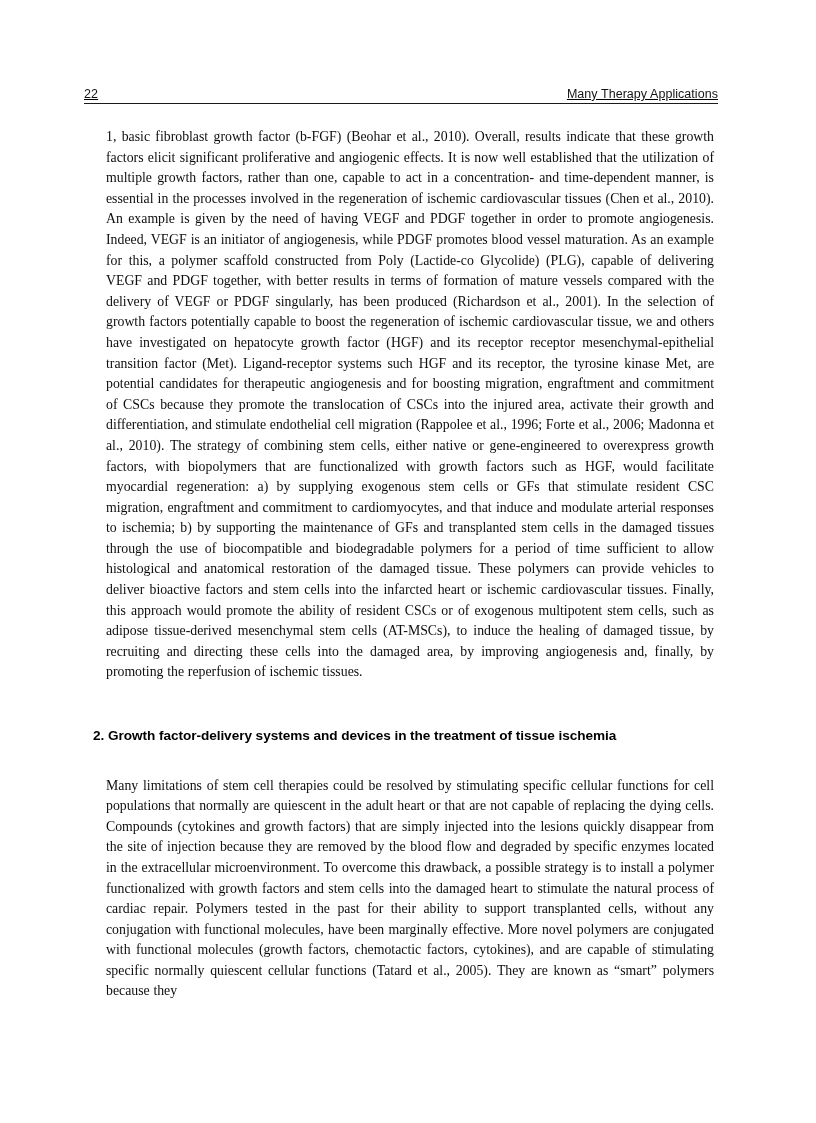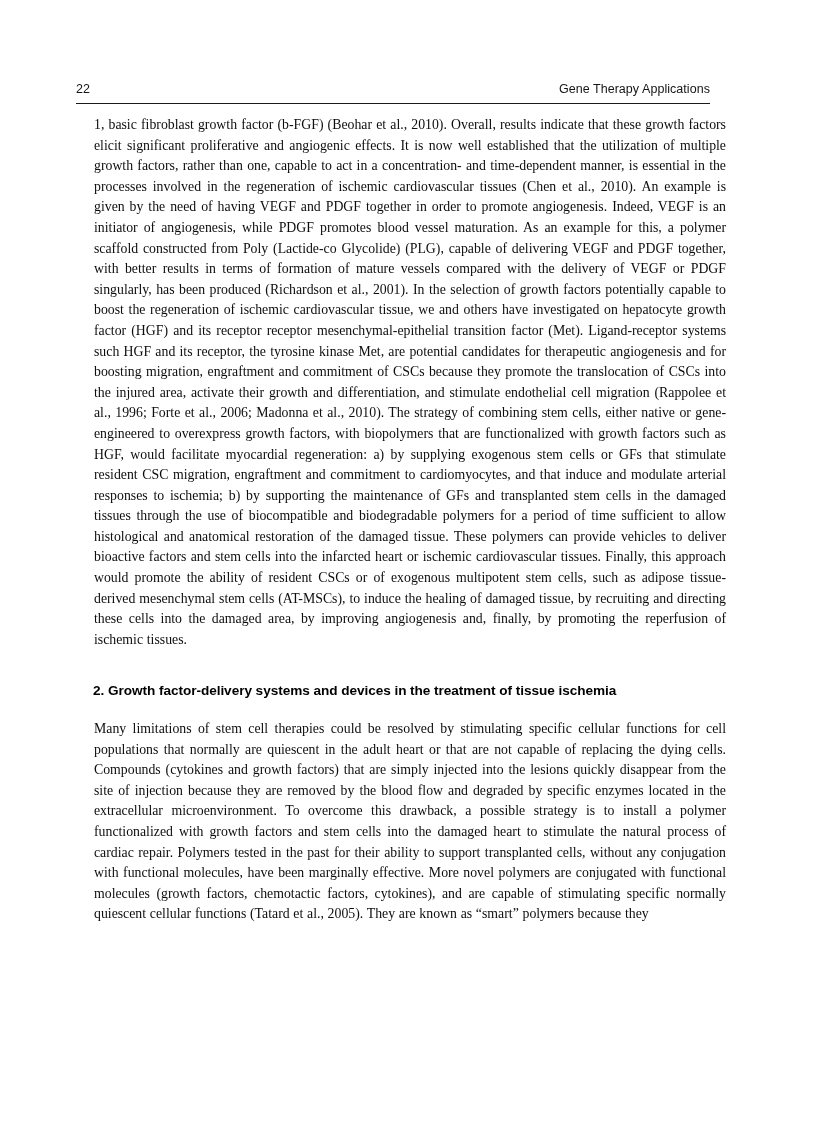--- a/index.html
+++ b/index.html
@@ -22,28 +22,30 @@
     left: 0;
     top: 0;
     width: 816px;
     height: 1123px;
     background: #ffffff;
   }
 
   
   .running-head {
     position: absolute;
-    left: 76px;
+    left: 84px;
     top: 82px;
     width: 634px;
     height: 22px;
     border-bottom: 1.4px solid #1a1a1a;
     display: flex;
+    align-items: flex-end;
     justify-content: space-between;
     box-sizing: border-box;
+    text-decoration: underline;
   }
   .running-head .folio {
     font-family: "Liberation Sans", sans-serif;
     font-size: 12.5px;
     line-height: 14px;
     color: #141414;
     padding-bottom: 2px;
     letter-spacing: 0.1px;
   }
   .running-head .booktitle {
@@ -58,21 +60,21 @@
 
   
   .column {
     position: absolute;
     left: 93px;
     top: 114px;
     width: 634px;
   }
 
   p.body-par {
-    margin: 1px;
+    margin: 13px;
     font-family: "Liberation Serif", serif;
     font-size: 13.8px;
     line-height: 20.6px;
     text-align: justify;
     text-justify: inter-word;
     color: #0d0d0d;
     hyphens: none;
     word-spacing: 0.02em;
   }
 
@@ -91,21 +93,21 @@
   .gap-after-heading  { height: 17px; }
 
 </style>
 </head>
 <body>
 
 <div class="page">
 
   <div class="running-head">
     <div class="folio">22</div>
-    <div class="booktitle">Gene Therapy Applications</div>
+    <div class="booktitle">Many Therapy Applications</div>
   </div>
 
   <div class="column">
 
     <p class="body-par">1, basic fibroblast growth factor (b-FGF) (Beohar et al., 2010). Overall, results indicate that these growth factors elicit significant proliferative and angiogenic effects. It is now well established that the utilization of multiple growth factors, rather than one, capable to act in a concentration- and time-dependent manner, is essential in the processes involved in the regeneration of ischemic cardiovascular tissues (Chen et al., 2010). An example is given by the need of having VEGF and PDGF together in order to promote angiogenesis. Indeed, VEGF is an initiator of angiogenesis, while PDGF promotes blood vessel maturation. As an example for this, a polymer scaffold constructed from Poly (Lactide-co Glycolide) (PLG), capable of delivering VEGF and PDGF together, with better results in terms of formation of mature vessels compared with the delivery of VEGF or PDGF singularly, has been produced (Richardson et al., 2001). In the selection of growth factors potentially capable to boost the regeneration of ischemic cardiovascular tissue, we and others have investigated on hepatocyte growth factor (HGF) and its receptor receptor mesenchymal-epithelial transition factor (Met). Ligand-receptor systems such HGF and its receptor, the tyrosine kinase Met, are potential candidates for therapeutic angiogenesis and for boosting migration, engraftment and commitment of CSCs because they promote the translocation of CSCs into the injured area, activate their growth and differentiation, and stimulate endothelial cell migration (Rappolee et al., 1996; Forte et al., 2006; Madonna et al., 2010). The strategy of combining stem cells, either native or gene-engineered to overexpress growth factors, with biopolymers that are functionalized with growth factors such as HGF, would facilitate myocardial regeneration: a) by supplying exogenous stem cells or GFs that stimulate resident CSC migration, engraftment and commitment to cardiomyocytes, and that induce and modulate arterial responses to ischemia; b) by supporting the maintenance of GFs and transplanted stem cells in the damaged tissues through the use of biocompatible and biodegradable polymers for a period of time sufficient to allow histological and anatomical restoration of the damaged tissue. These polymers can provide vehicles to deliver bioactive factors and stem cells into the infarcted heart or ischemic cardiovascular tissues. Finally, this approach would promote the ability of resident CSCs or of exogenous multipotent stem cells, such as adipose tissue-derived mesenchymal stem cells (AT-MSCs), to induce the healing of damaged tissue, by recruiting and directing these cells into the damaged area, by improving angiogenesis and, finally, by promoting the reperfusion of ischemic tissues.</p>
 
     <div class="gap-before-heading"></div>
 
     <h2 class="section-heading">2. Growth factor-delivery systems and devices in the treatment of tissue ischemia</h2>
 

